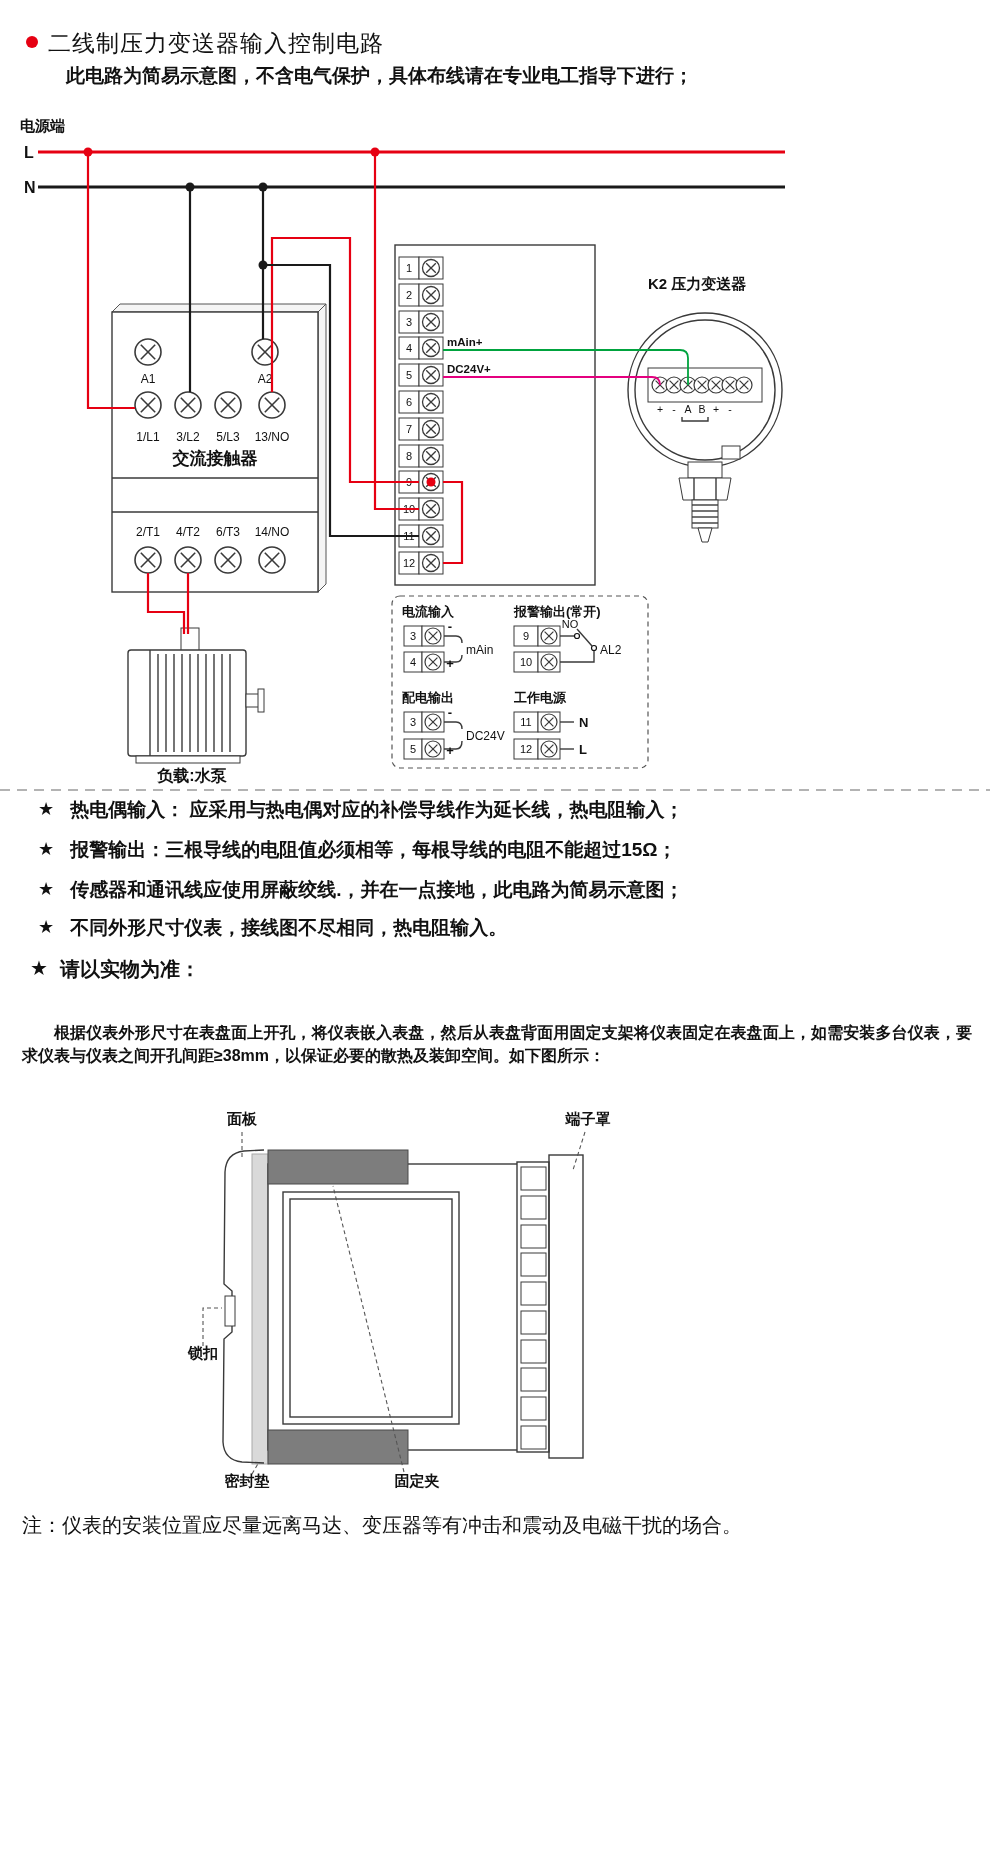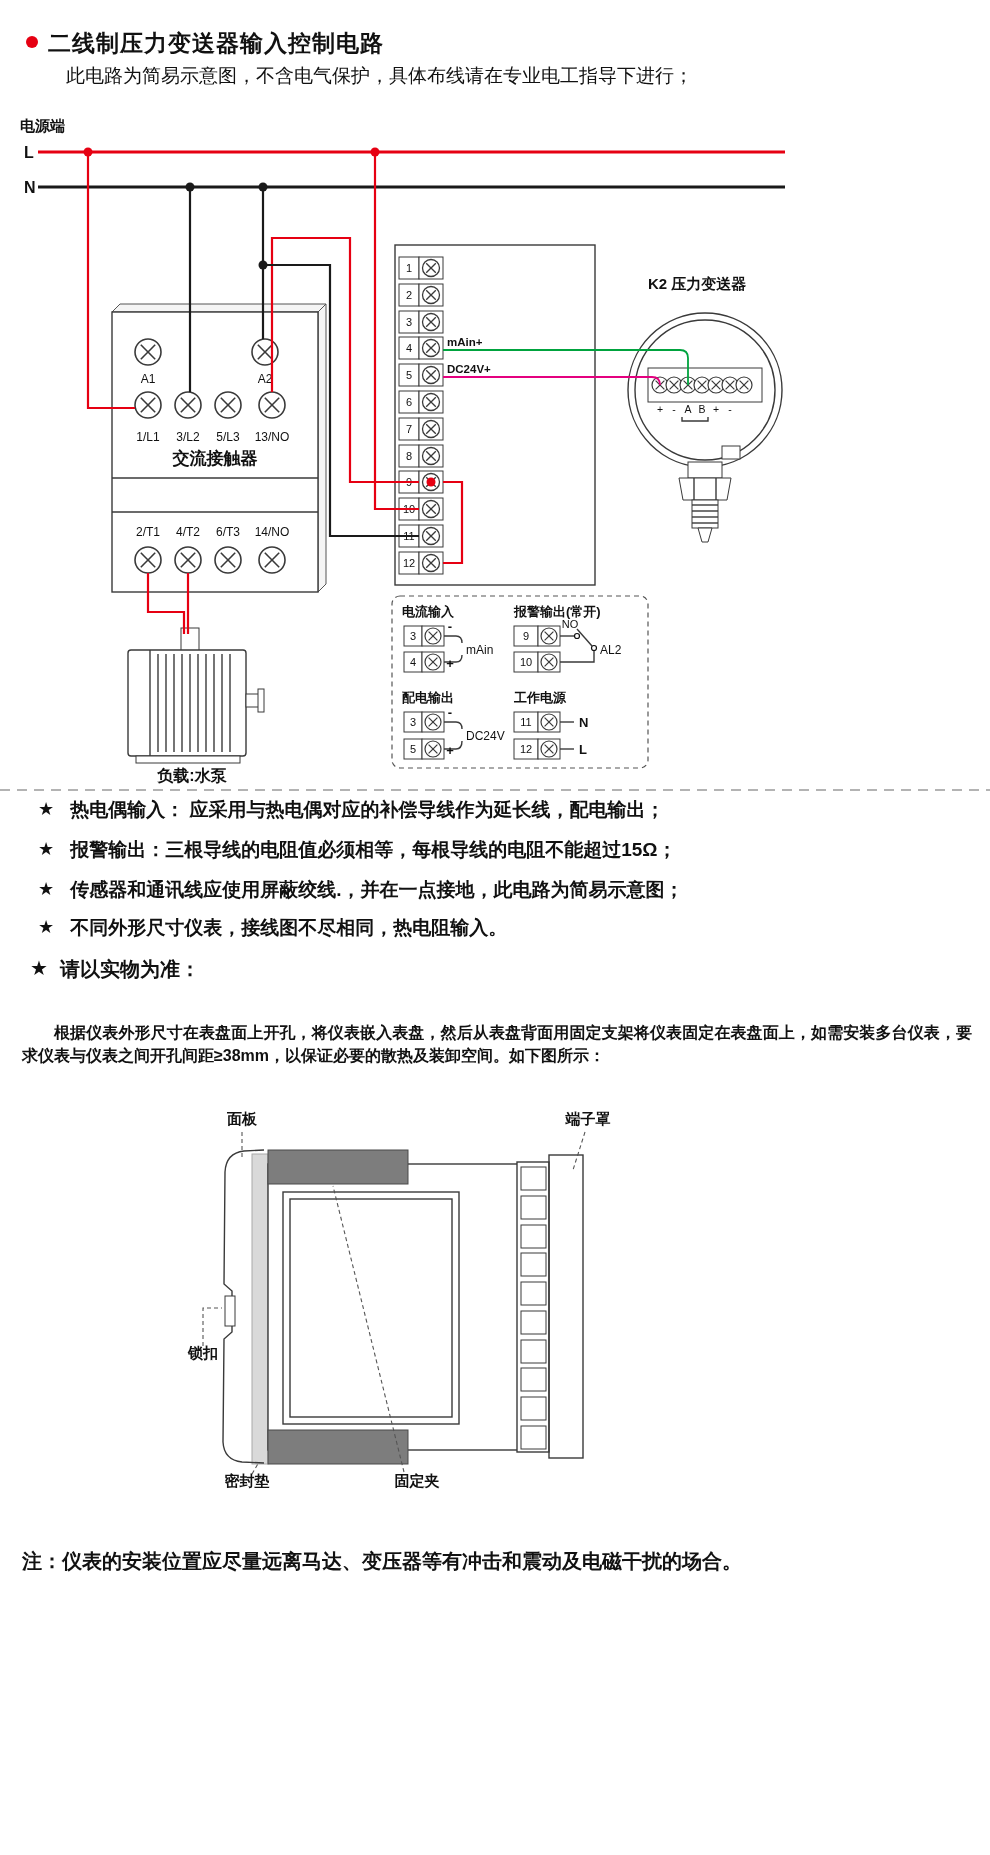--- a/index.html
+++ b/index.html
@@ -1,29 +1,29 @@
 <!DOCTYPE html>
 <html><head>
 <meta charset="utf-8">
 <style>
   html,body{margin:0;padding:0;}
   body{width:990px;height:1855px;position:relative;background:#fff;
        font-family:"Liberation Sans","DejaVu Sans",sans-serif;color:#111;}
   .abs{position:absolute;}
   .title-row{left:26px;top:28px;display:flex;align-items:flex-start;}
   .bullet{width:12px;height:12px;border-radius:50%;background:#e60012;margin:8px 10px 0 0;}
-  .page-title{font-size:23px;font-weight:700;letter-spacing:1px;}
-  .subtitle{left:66px;top:63px;font-size:19px;font-weight:400;}
+  .page-title{font-size:23px;font-weight:400;letter-spacing:1px;}
+  .subtitle{left:66px;top:63px;font-size:19px;font-weight:700;}
   .note{left:38px;display:flex;font-size:19px;font-weight:700;line-height:1.3;}
   .note .star{margin-right:16px;font-size:18px;}
   .mount-head{left:30px;top:956px;display:flex;font-size:20px;font-weight:700;}
   .mount-head .star{margin-right:12px;}
   .para{left:22px;top:1021px;width:950px;font-size:16px;font-weight:700;
         line-height:1.45;text-indent:2em;text-align:justify;}
-  .footer-note{left:22px;top:1512px;width:950px;font-size:20px;font-weight:700;margin-top:36px;}
+  .footer-note{left:22px;top:1512px;width:950px;font-size:20px;font-weight:400;}
   svg text{font-family:"Liberation Sans","DejaVu Sans",sans-serif;fill:#111;}
   .mid{text-anchor:middle;}
   .t10{font-size:10.5px;} .t11{font-size:11px;} .t115{font-size:11.5px;font-weight:700;}
   .t12{font-size:12px;} .t13{font-size:13px;font-weight:700;}
   .t15{font-size:15px;font-weight:700;} .t16{font-size:16px;font-weight:700;}
   .t17{font-size:17px;font-weight:700;}
   .comp{fill:#fff;stroke:#3a3a3a;stroke-width:1.4;}
   .thin{stroke-width:1;}
   .noline{fill:none;stroke:#3a3a3a;stroke-width:1.4;}
   .bevel{fill:#f5f5f5;stroke:#555;stroke-width:1;}
@@ -363,21 +363,21 @@
     <path class="leader" d="M203,1346 V1308 H222"></path>
     <text class="t15 mid" x="247" y="1486">密封垫</text>
     <path class="leader" d="M252,1474 L259,1462"></path>
     <text class="t15 mid" x="417" y="1486">固定夹</text>
     <path class="leader" d="M404,1472 L333,1186"></path>
   </g>
 </svg>
 
 <div class="abs note" style="top:798px">
   <span class="star">★</span>
-  <span>热电偶输入： 应采用与热电偶对应的补偿导线作为延长线，配电输出；</span>
+  <span>热电偶输入： 应采用与热电偶对应的补偿导线作为延长线，热电阻输入；</span>
 </div>
 <div class="abs note" style="top:838px">
   <span class="star">★</span>
   <span>报警输出：三根导线的电阻值必须相等，每根导线的电阻不能超过15Ω；</span>
 </div>
 <div class="abs note" style="top:878px">
   <span class="star">★</span>
   <span>传感器和通讯线应使用屏蔽绞线.，并在一点接地，此电路为简易示意图；</span>
 </div>
 <div class="abs note" style="top:916px">

